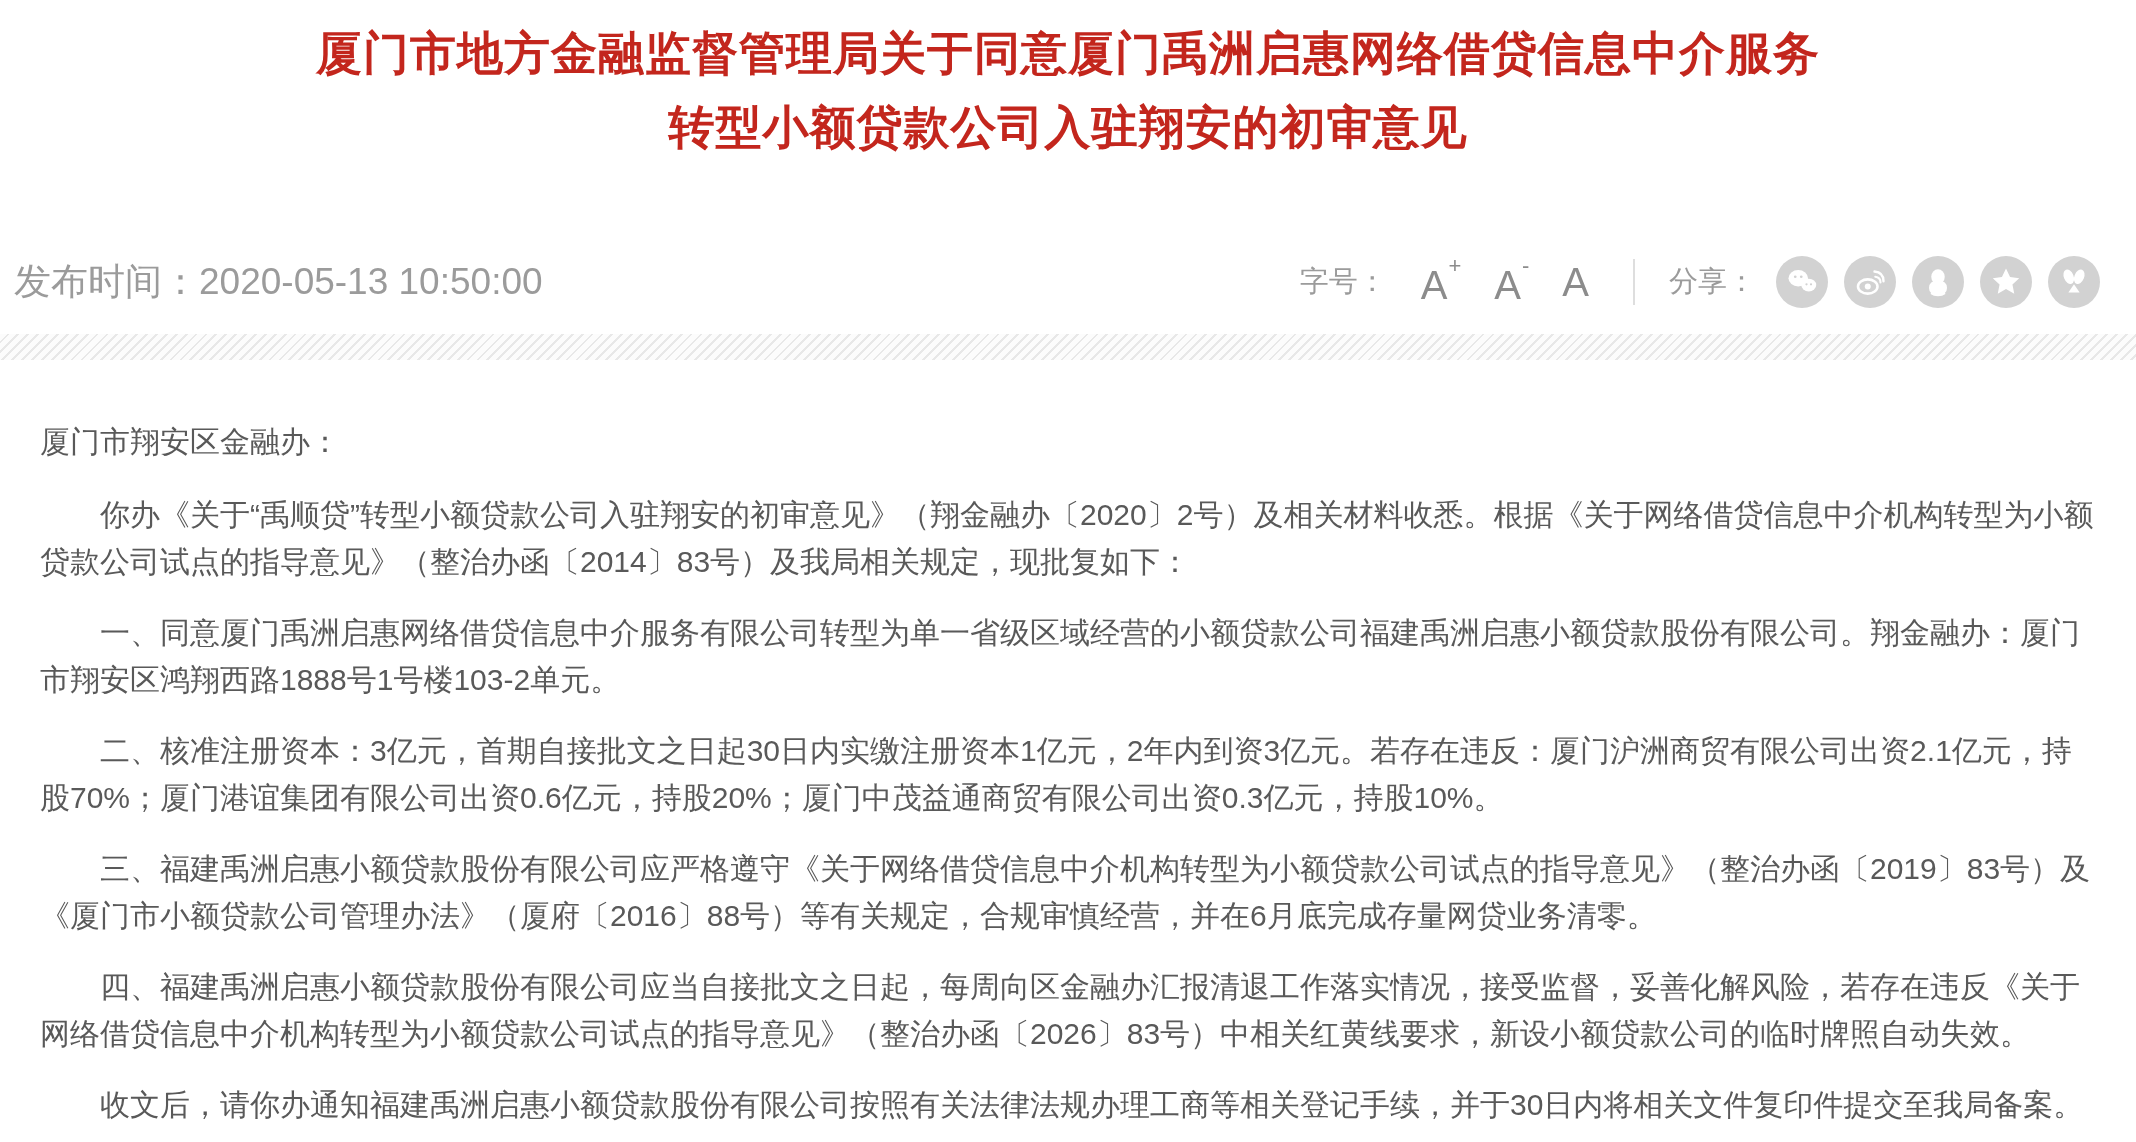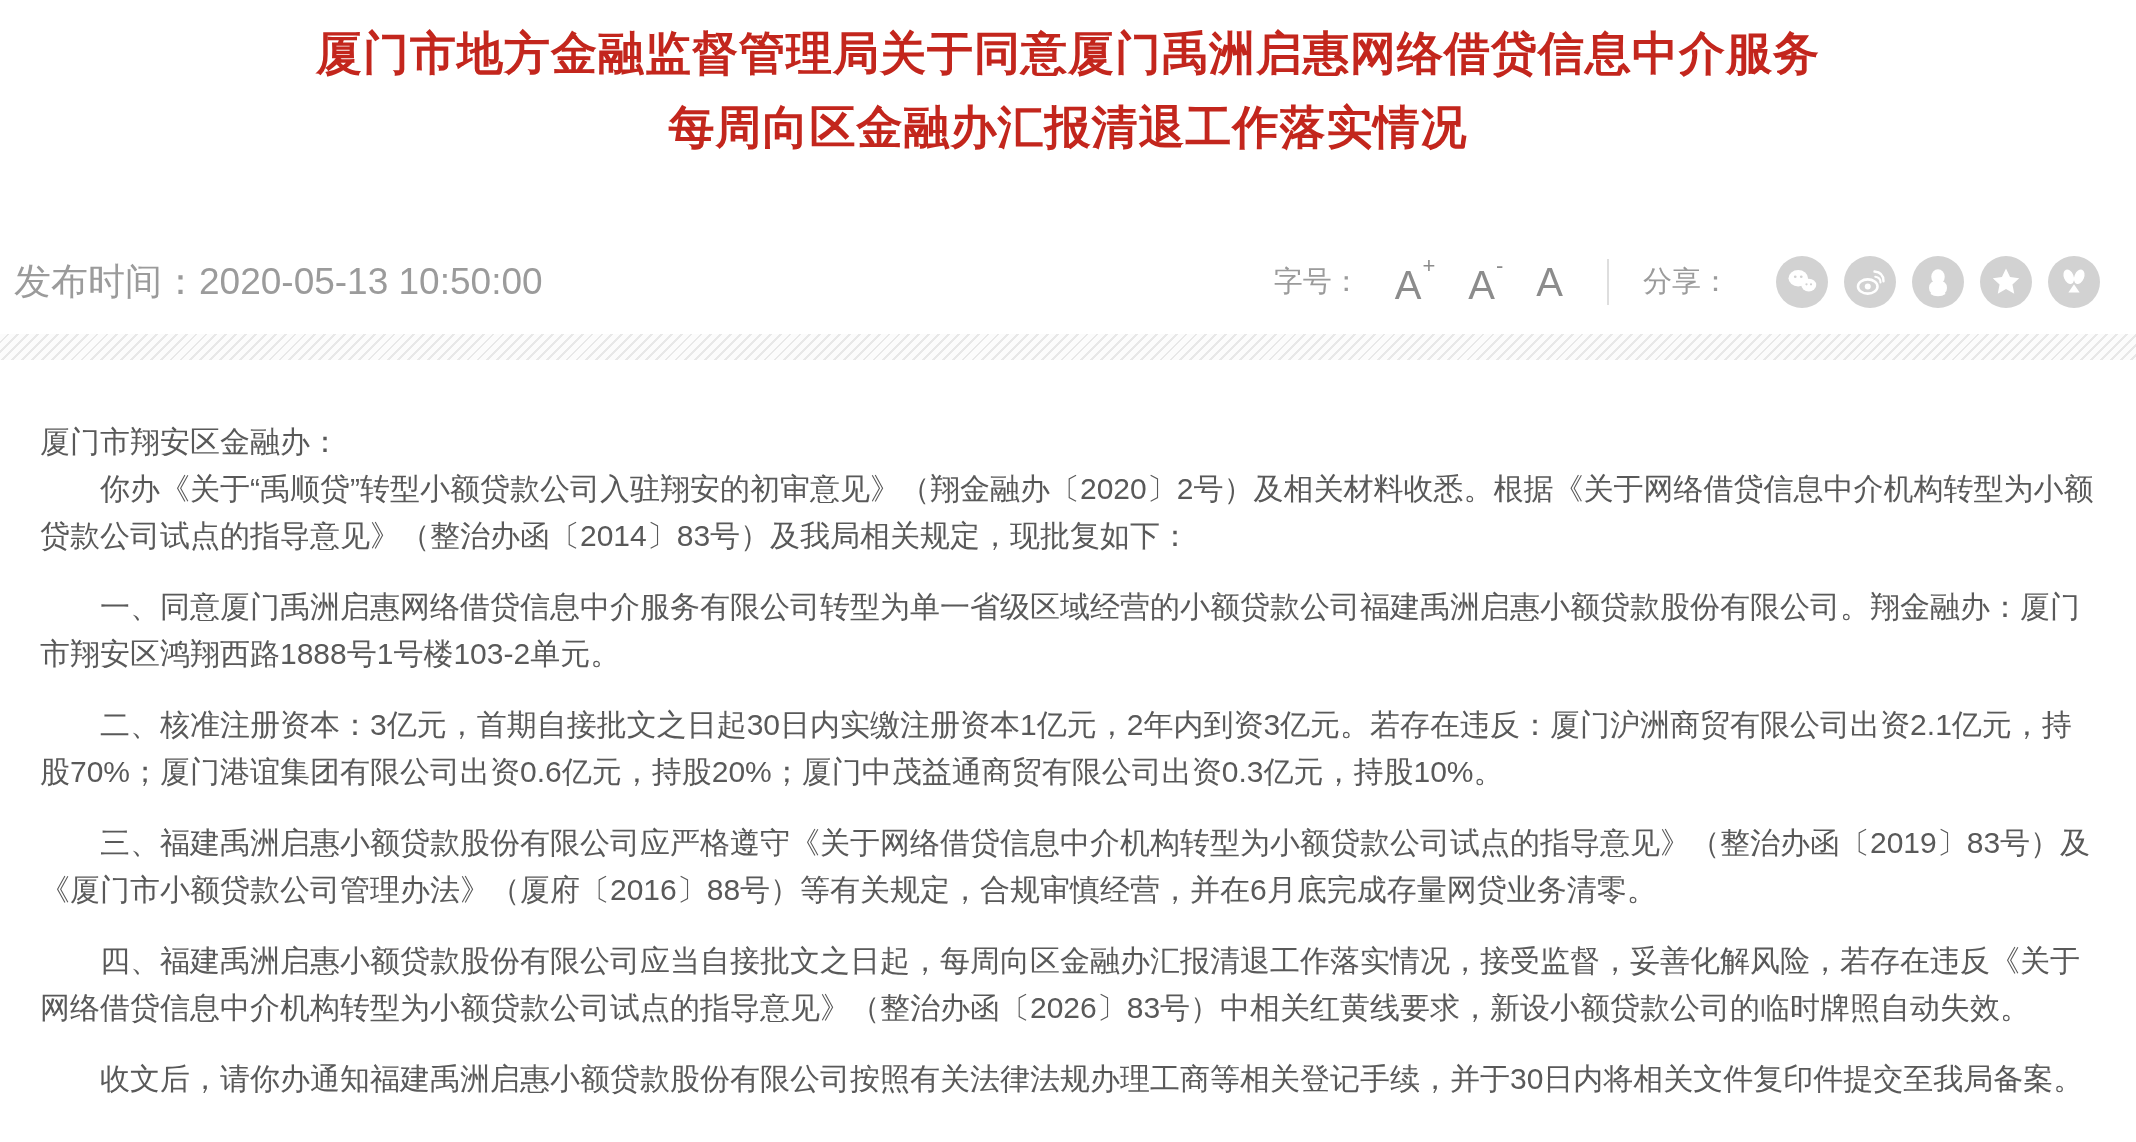--- a/index.html
+++ b/index.html
@@ -50,21 +50,21 @@
   }
   .font-size-btn sup {
     font-size:22px;
     position:relative; top:-12px; left:1px;
   }
   .v-divider {
     width:2px; height:46px;
     background:#dedede;
     margin:0 34px 0 44px;
   }
-  .share-label { margin-right:30px; }
+  .share-label { margin-right:4px; }
   .share-icon {
     width:52px; height:52px;
     border-radius:50%;
     background:#d2d2d2;
     display:inline-flex;
     align-items:center;
     justify-content:center;
     margin-left:16px;
     cursor:pointer;
   }
@@ -74,32 +74,32 @@
     height:26px;
     width:100%;
     background:repeating-linear-gradient(135deg,#fcfcfc 0 5px,#e8e8e8 5px 7px);
   }
   .content {
     padding:58px 40px 0;
     color:#595959;
     font-size:30px;
     line-height:47px;
   }
-  .salutation { }
+  .salutation { margin-bottom:26px; }
   .para {
     text-indent:2em;
     margin-bottom:24px;
   }
 </style>
 </head>
 <body>
 
 <h1 class="page-title">
   <span>厦门市地方金融监督管理局关于同意厦门禹洲启惠网络借贷信息中介服务</span><br>
-  <span>每周向区金融办汇报清退工作落实情况</span>
+  <span>转型小额贷款公司入驻翔安的初审意见</span>
 </h1>
 
 <div class="meta-row">
   <div class="publish-time">
     <span>发布时间：</span><span>2020-05-13 10:50:00</span>
   </div>
 
   <div class="meta-right">
     <span class="meta-label">字号：</span>
 

